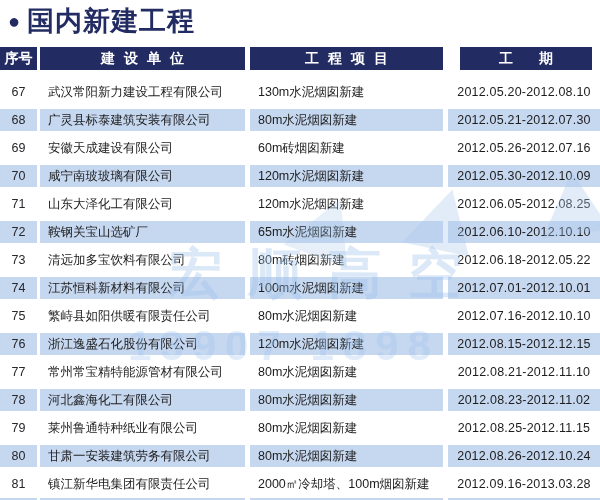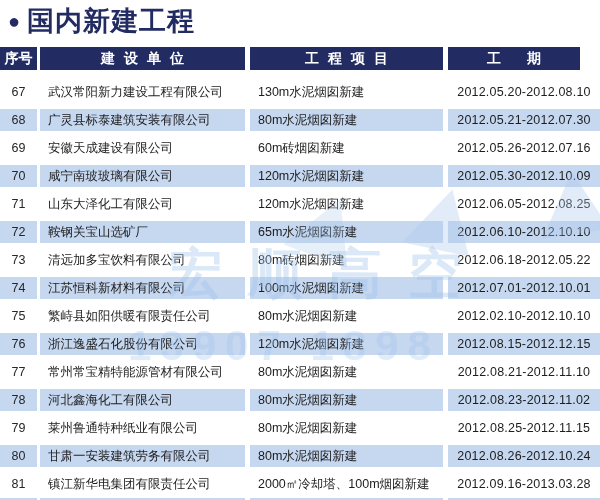--- a/index.html
+++ b/index.html
@@ -23,21 +23,21 @@
 
   
   .thead{display:flex;height:23px;margin-top:13px;}
   .th{
     background:#232c62;color:#ffffff;font-weight:bold;
     font-size:14px;line-height:23px;text-align:center;white-space:nowrap;
   }
   .th-no{width:37px;}
   .th-company{width:205px;margin-left:3px;letter-spacing:9px;text-indent:9px;}
   .th-project{width:193px;margin-left:5px;letter-spacing:9px;text-indent:9px;}
-  .th-period{width:132px;margin-left:5px;letter-spacing:26px;text-indent:26px;}
+  .th-period{width:132px;margin-left:17px;letter-spacing:26px;text-indent:26px;}
 
   
   .tbody{margin-top:8px;position:relative;z-index:2;}
   .row{display:flex;height:28px;}
   .cell{
     height:22px;margin-top:3px;
     font-size:12.5px;color:#1d1d1d;line-height:22px;
     white-space:nowrap;overflow:hidden;box-sizing:border-box;
   }
   .c-no{width:37px;text-align:center;color:#26262b;}
@@ -142,21 +142,21 @@
       <div class="cell c-no">74</div>
       <div class="cell c-company">江苏恒科新材料有限公司</div>
       <div class="cell c-project">100m水泥烟囱新建</div>
       <div class="cell c-period">2012.07.01-2012.10.01</div>
     </div>
 
     <div class="row">
       <div class="cell c-no">75</div>
       <div class="cell c-company">繁峙县如阳供暖有限责任公司</div>
       <div class="cell c-project">80m水泥烟囱新建</div>
-      <div class="cell c-period">2012.02.10-2012.10.10</div>
+      <div class="cell c-period">2012.07.16-2012.10.10</div>
     </div>
 
     <div class="row alt">
       <div class="cell c-no">76</div>
       <div class="cell c-company">浙江逸盛石化股份有限公司</div>
       <div class="cell c-project">120m水泥烟囱新建</div>
       <div class="cell c-period">2012.08.15-2012.12.15</div>
     </div>
 
     <div class="row">

